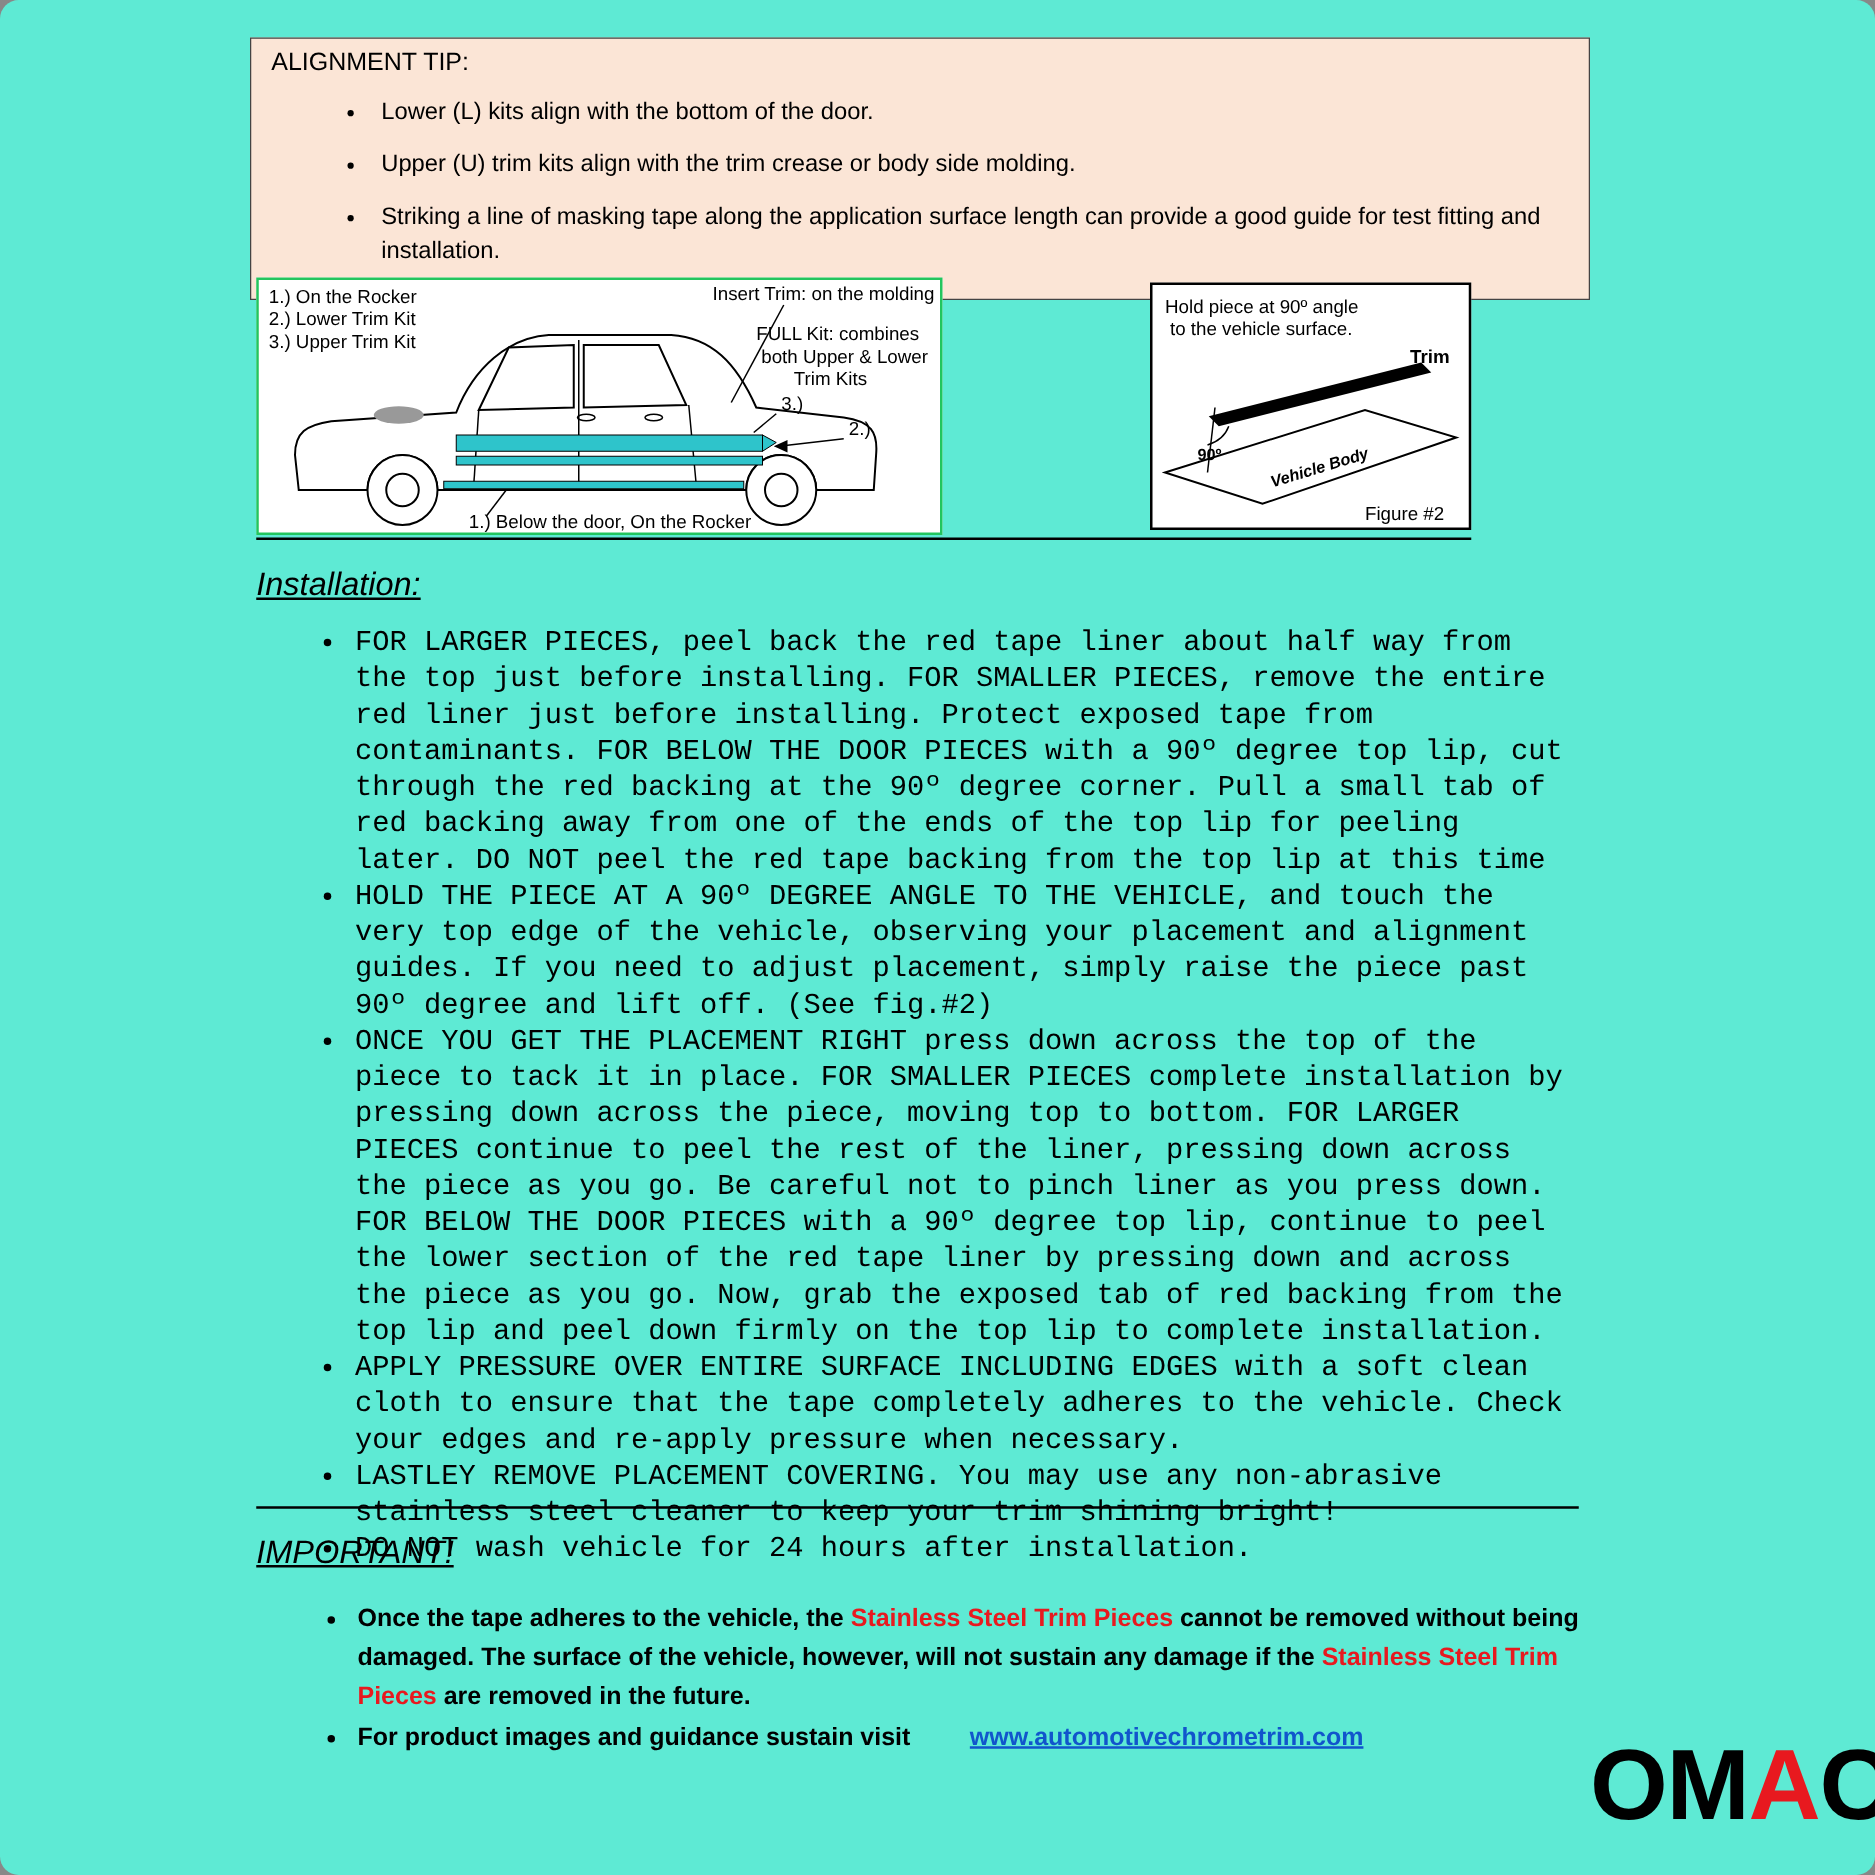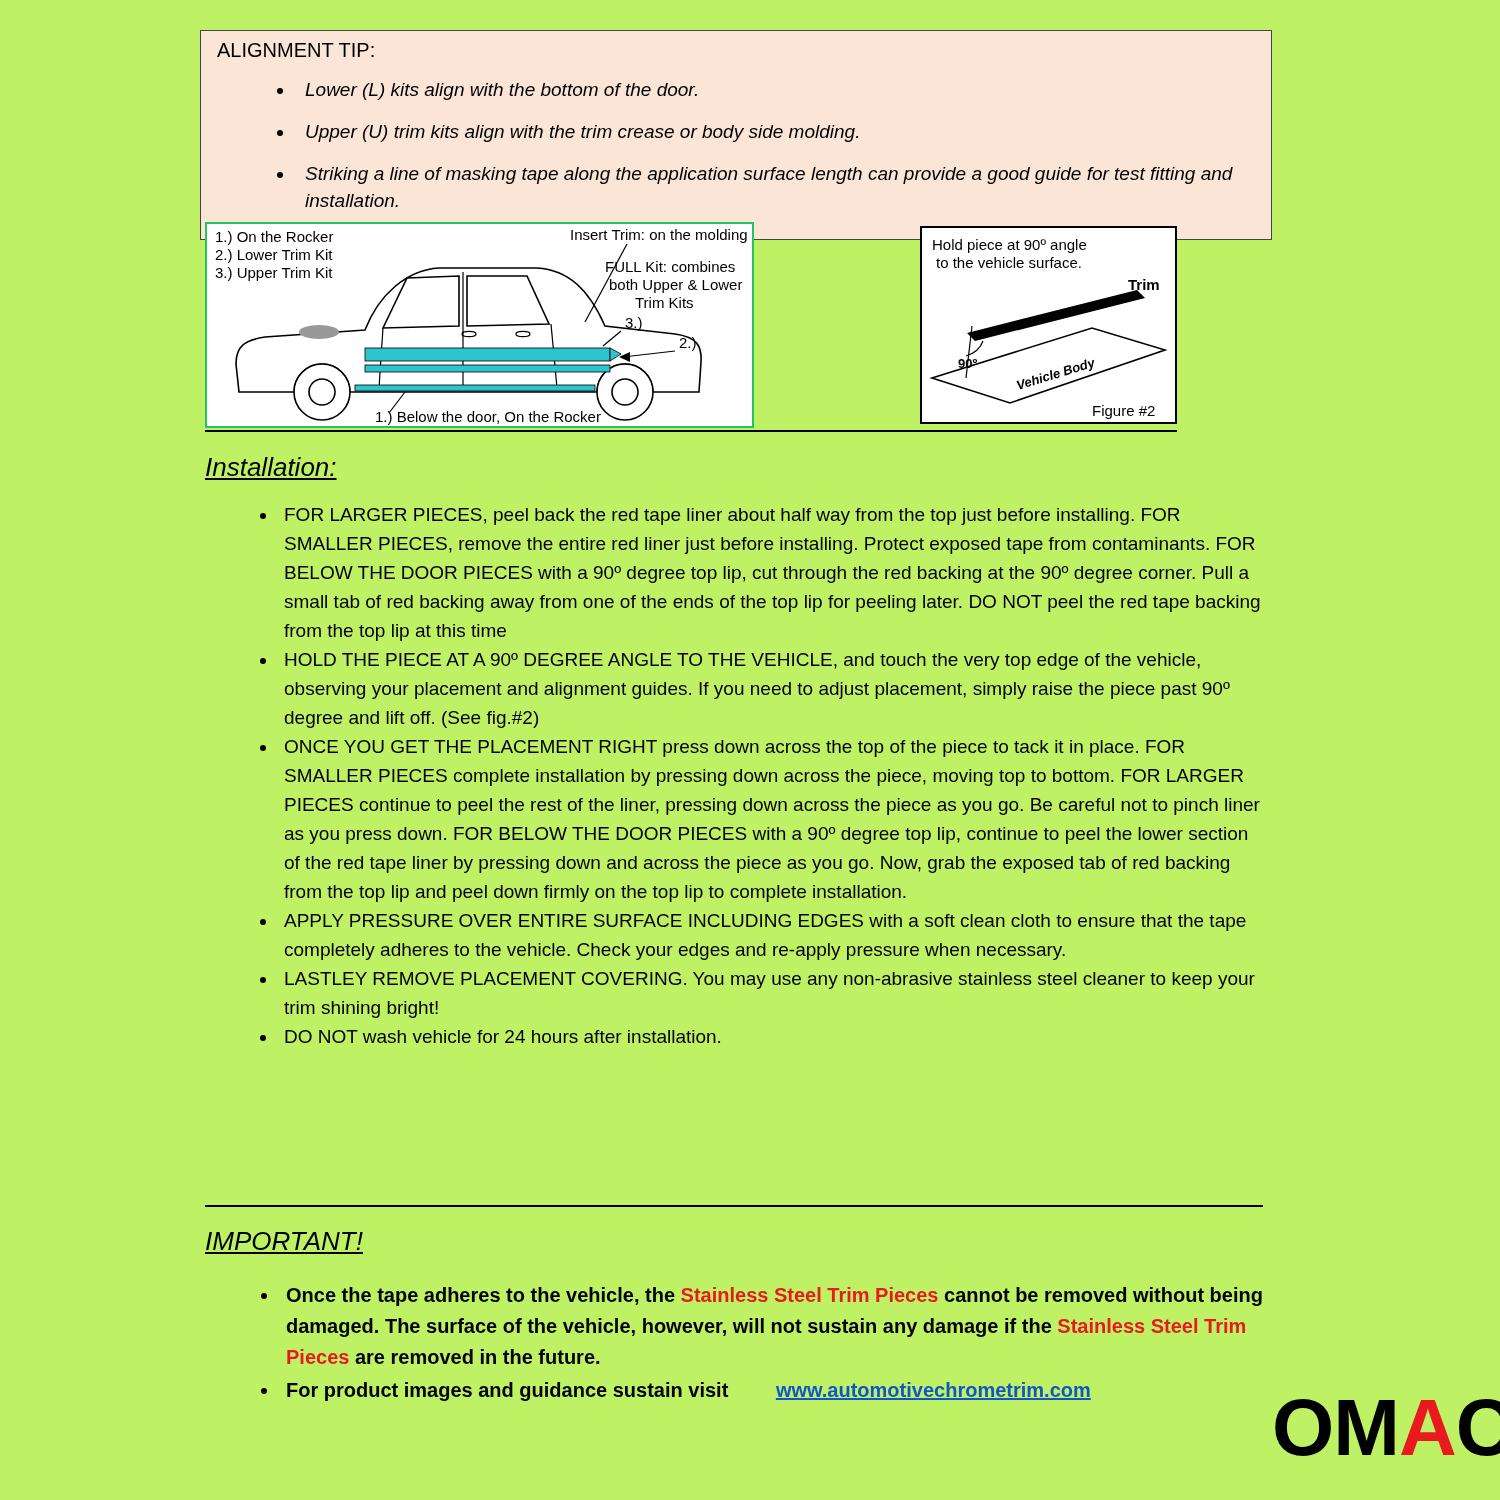--- a/index.html
+++ b/index.html
@@ -4,31 +4,31 @@
 <style>
   :root{
     --tip-background:#fbe5d6;
     --highlight-red:#e8191f;
     --link-blue:#1155cc;
     --trim-teal:#2ec4cb;
   }
   *{margin:0;padding:0;box-sizing:border-box;}
   body{background:#888;}
   .page{
-    position:relative;width:1500px;height:1500px;background:#bef264;
-    font-family:"Liberation Sans",sans-serif;color:#000;margin:0 auto;overflow:hidden;
+    position:relative;width:1500px;height:1500px;background:#5eead4;
+    font-family:"Liberation Sans",sans-serif;color:#000;margin:0 auto;overflow:hidden;border-radius:15px;
   }
   
   .tip-box{
     position:absolute;left:200px;top:30px;width:1072px;min-height:188px;
     background:var(--tip-background,#fbe5d6);border:1px solid #444;
     padding:8px 24px 10px 16px;
   }
   .tip-title{font-size:20px;margin-bottom:14px;}
-  .tip-list{list-style:disc;padding-left:78px;font-style:italic;}
+  .tip-list{list-style:disc;padding-left:78px;}
   .tip-list li{font-size:19px;line-height:27px;margin-bottom:15px;padding-left:10px;}
   
   .figure-left{
     position:absolute;left:205px;top:222px;width:549px;height:206px;
     border:2px solid #22c55e;background:#fff;
   }
   .figure-right{
     position:absolute;left:920px;top:226px;width:257px;height:198px;
     border:2px solid #000;background:#fff;text-align:center;
   }
@@ -49,21 +49,21 @@
     position:absolute;font-size:26px;font-style:italic;text-decoration:underline;
   }
   .heading-install{left:205px;top:452px;}
   .heading-important{left:205px;top:1226px;font-weight:normal;}
   
   .install-list{
     position:absolute;left:218px;top:500px;width:1045px;list-style:disc;
     padding-left:60px;
   }
   .install-list li{
-    font-size:19px;line-height:29px;padding-left:6px;
+    font-size:23px;line-height:29px;padding-left:6px;font-family:Liberation Mono, monospace;
   }
   
   .divider{
     position:absolute;left:205px;top:1205px;width:1058px;height:0;border-top:2px solid #000;
   }
   
   .important-list{
     position:absolute;left:218px;top:1280px;width:1050px;list-style:disc;
     padding-left:62px;font-weight:bold;
   }

